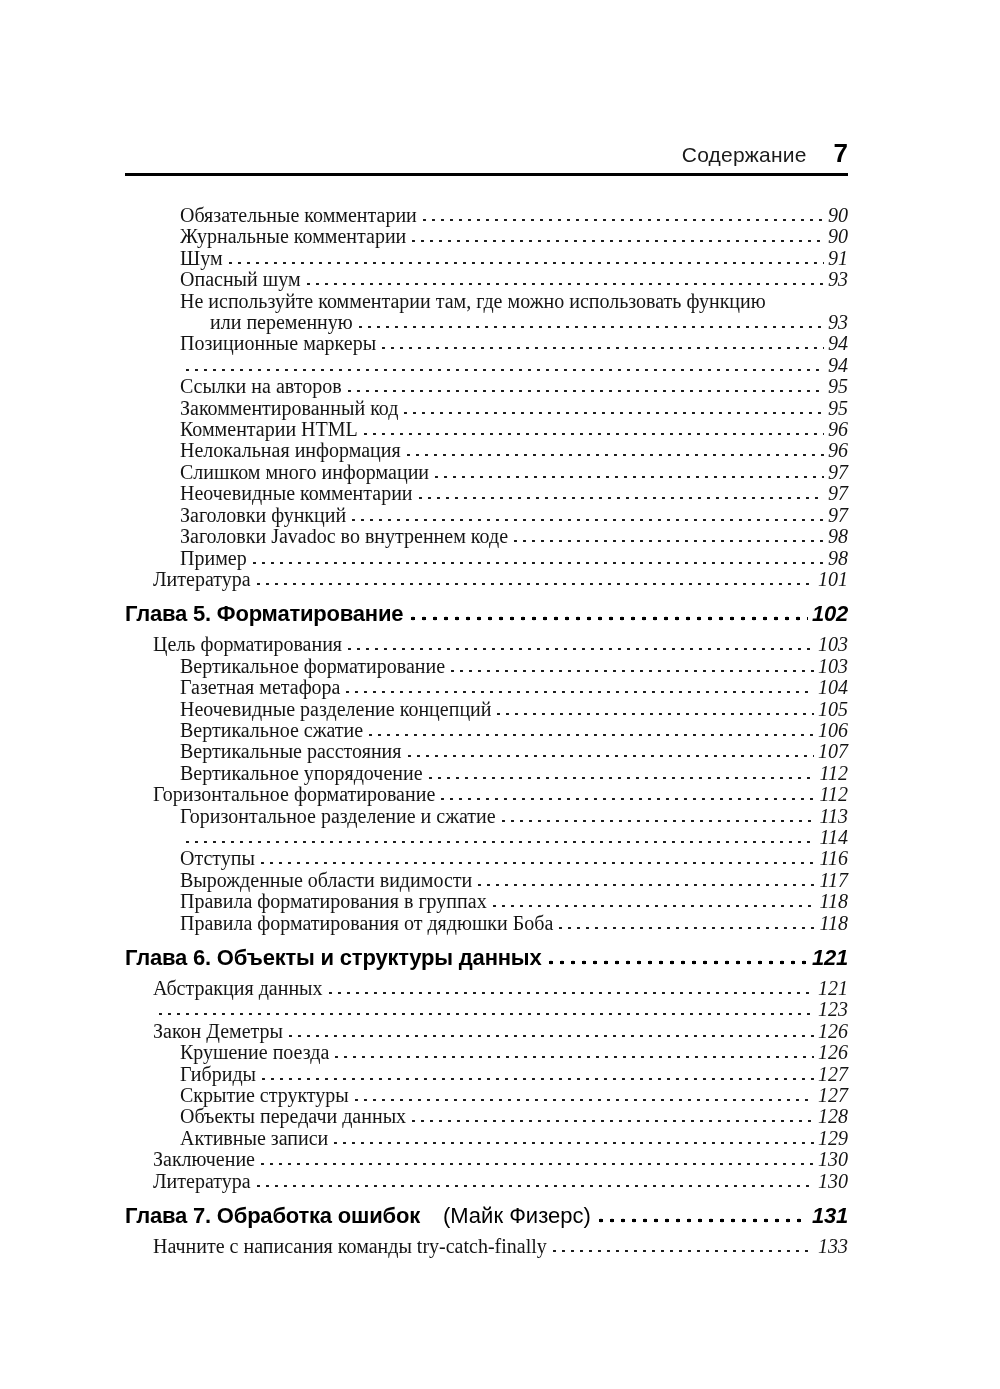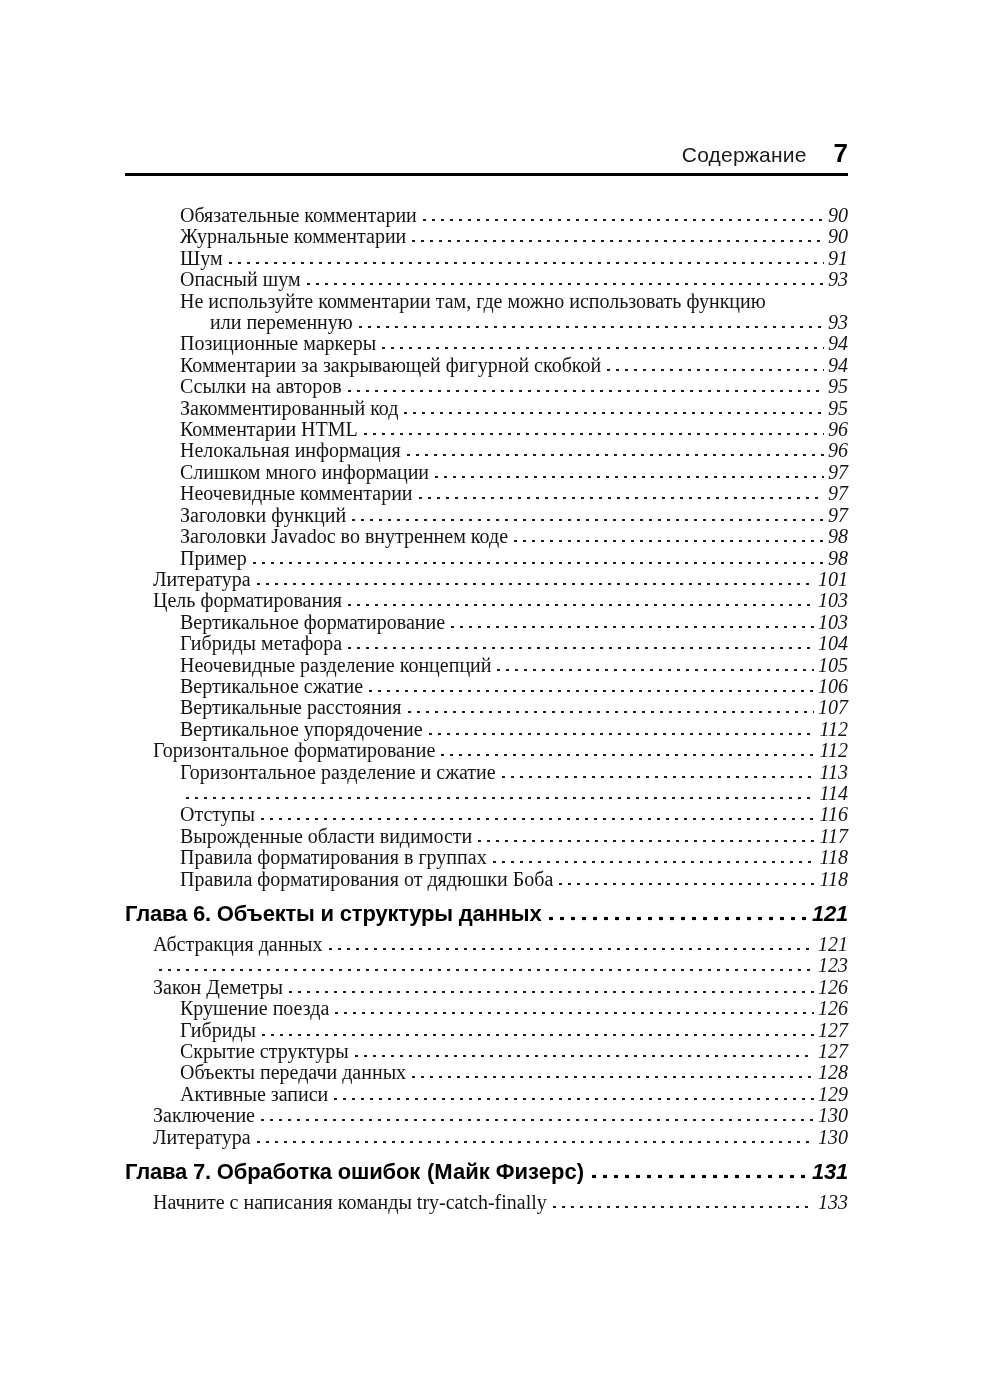--- a/index.html
+++ b/index.html
@@ -66,22 +66,22 @@
   .chapter {
     font-family: "Liberation Sans", sans-serif;
     font-weight: bold;
     font-size: 22px;
     letter-spacing: -0.2px;
     line-height: 26px;
     margin: 11px 0 7px 0;
     color: #000;
   }
   .chapter .suffix {
-    font-weight: bold;
-    margin-left: 7px;
+    font-weight: normal;
+    margin-left: 23px;
     letter-spacing: 0;
   }
   .chapter .leader {
     height: 5px;
     margin: 0 2px 0 8px;
     background-image: radial-gradient(circle at 2px 2.5px, #000 1.85px, rgba(0,0,0,0) 2.1px);
     background-size: 11px 5px;
   }
   .chapter .pagenum { font-size: 22px; }
 </style>
@@ -122,21 +122,20 @@
         <span class="title">или переменную</span>
         <div class="leader"></div>
         <span class="pagenum">93</span>
       </div>
       <div class="row item lvl3">
         <span class="title">Позиционные маркеры</span>
         <div class="leader"></div>
         <span class="pagenum">94</span>
       </div>
       <div class="row item lvl3">
-        <span class="title">Комментарии за закрывающей фигурной скобкой</span>
         <div class="leader"></div>
         <span class="pagenum">94</span>
       </div>
       <div class="row item lvl3">
         <span class="title">Ссылки на авторов</span>
         <div class="leader"></div>
         <span class="pagenum">95</span>
       </div>
       <div class="row item lvl3">
         <span class="title">Закомментированный код</span>
@@ -176,32 +175,37 @@
       <div class="row item lvl3">
         <span class="title">Пример</span>
         <div class="leader"></div>
         <span class="pagenum">98</span>
       </div>
       <div class="row item lvl2">
         <span class="title">Литература</span>
         <div class="leader"></div>
         <span class="pagenum">101</span>
       </div>
+      <div class="row chapter">
+        <span class="title">Глава 5. Форматирование</span>
+        <div class="leader"></div>
+        <span class="pagenum">102</span>
+      </div>
       <div class="row item lvl2">
         <span class="title">Цель форматирования</span>
         <div class="leader"></div>
         <span class="pagenum">103</span>
       </div>
       <div class="row item lvl3">
         <span class="title">Вертикальное форматирование</span>
         <div class="leader"></div>
         <span class="pagenum">103</span>
       </div>
       <div class="row item lvl3">
-        <span class="title">Гибриды метафора</span>
+        <span class="title">Газетная метафора</span>
         <div class="leader"></div>
         <span class="pagenum">104</span>
       </div>
       <div class="row item lvl3">
         <span class="title">Неочевидные разделение концепций</span>
         <div class="leader"></div>
         <span class="pagenum">105</span>
       </div>
       <div class="row item lvl3">
         <span class="title">Вертикальное сжатие</span>

